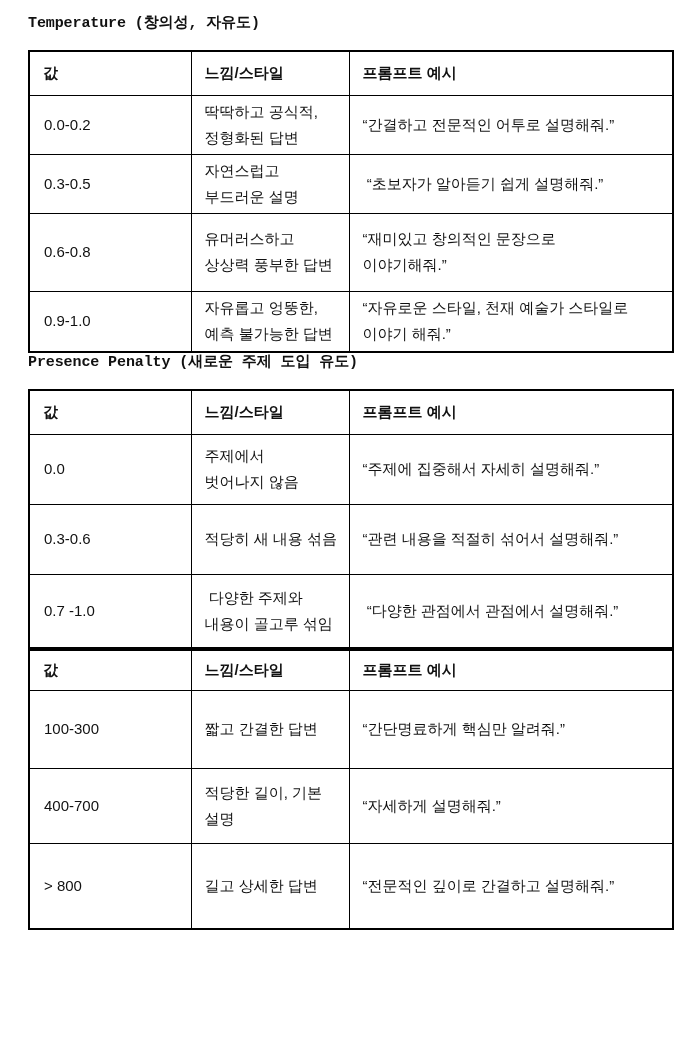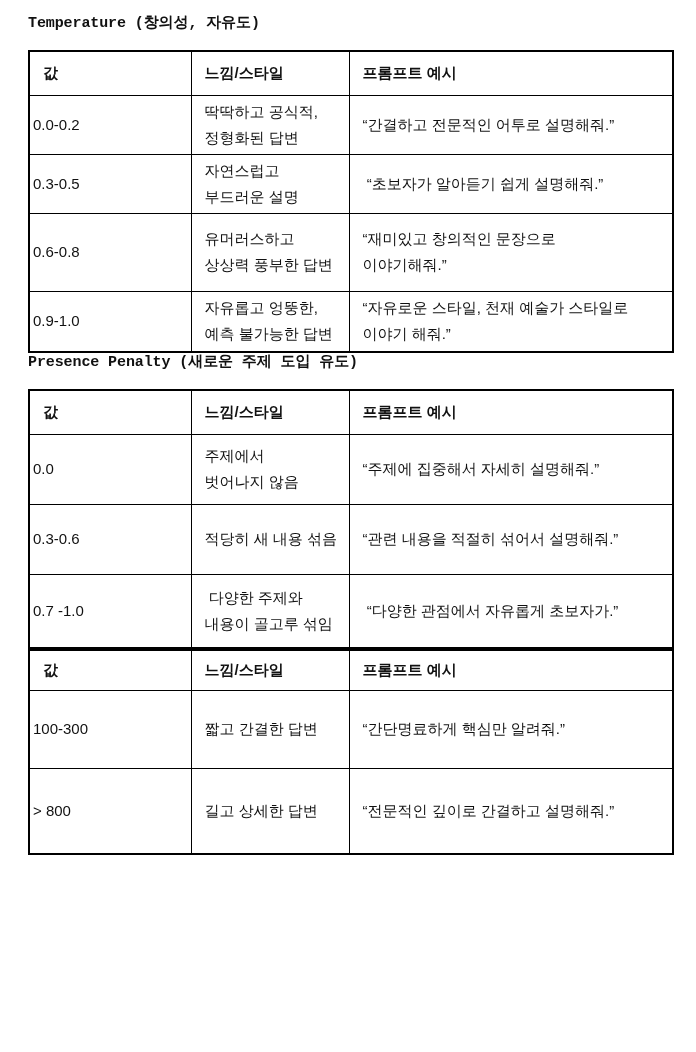--- a/index.html
+++ b/index.html
@@ -43,21 +43,21 @@
     line-height: 26px;
     text-align: left;
     vertical-align: middle;
     padding: 3px 10px 3px 13px;
     white-space: pre-wrap;
     overflow: hidden;
   }
   th {
     font-weight: 700;
   }
-  td.value-cell { padding-left: 3px; }
+  td.value-cell { padding-left: 14px; }
   
   #table-0 thead th:nth-child(3) {
     vertical-align: bottom;
     padding-bottom: 9px;
   }
 </style>
 </head>
 <body>
 
 <div class="page">
@@ -132,21 +132,21 @@
         </tr>
         <tr style="height:70px">
           <td class="value-cell">0.3-0.6</td>
           <td>적당히 새 내용 섞음</td>
           <td>“관련 내용을 적절히 섞어서 설명해줘.”</td>
         </tr>
         <tr style="height:74px">
           <td class="value-cell">0.7 -1.0</td>
           <td> 다양한 주제와
 내용이 골고루 섞임</td>
-          <td> “다양한 관점에서 자유롭게 초보자가.”</td>
+          <td> “다양한 관점에서 관점에서 설명해줘.”</td>
         </tr>
       </tbody>
     </table>
   </section>
 
   <section class="param-section">
     <table class="param-table" id="table-2">
       <colgroup>
           <col class="c1">
           <col class="c2">
@@ -158,20 +158,26 @@
           <th>느낌/스타일</th>
           <th>프롬프트 예시</th>
         </tr>
       </thead>
       <tbody>
         <tr style="height:78px">
           <td class="value-cell">100-300</td>
           <td>짧고 간결한 답변</td>
           <td>“간단명료하게 핵심만 알려줘.”</td>
         </tr>
+        <tr style="height:75px">
+          <td class="value-cell">400-700</td>
+          <td>적당한 길이, 기본
+설명</td>
+          <td>“자세하게 설명해줘.”</td>
+        </tr>
         <tr style="height:86px">
           <td class="value-cell">&gt; 800</td>
           <td>길고 상세한 답변</td>
           <td>“전문적인 깊이로 간결하고 설명해줘.”</td>
         </tr>
       </tbody>
     </table>
   </section>
 
 </div>

